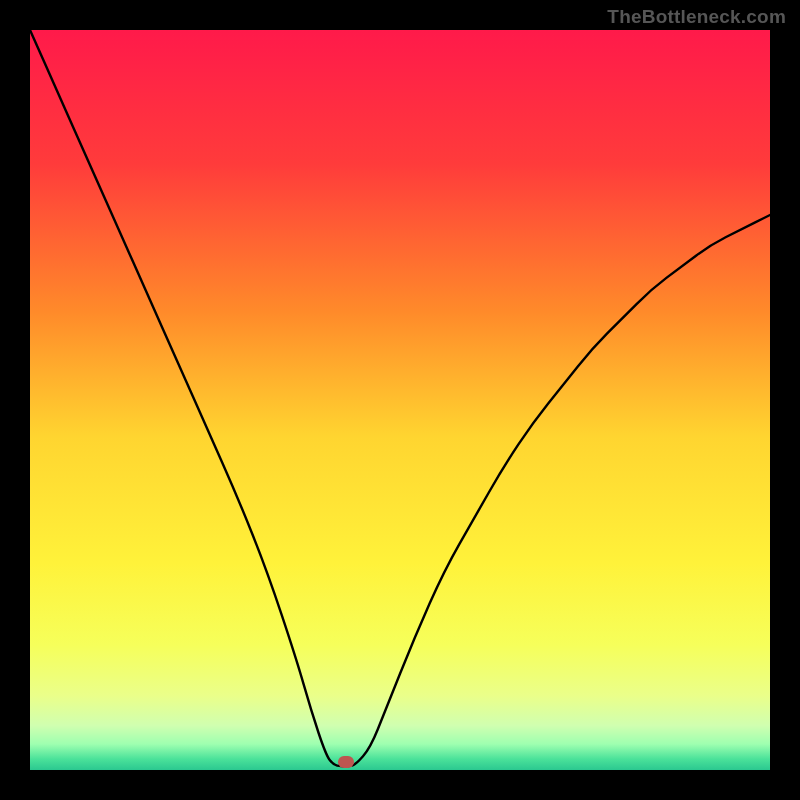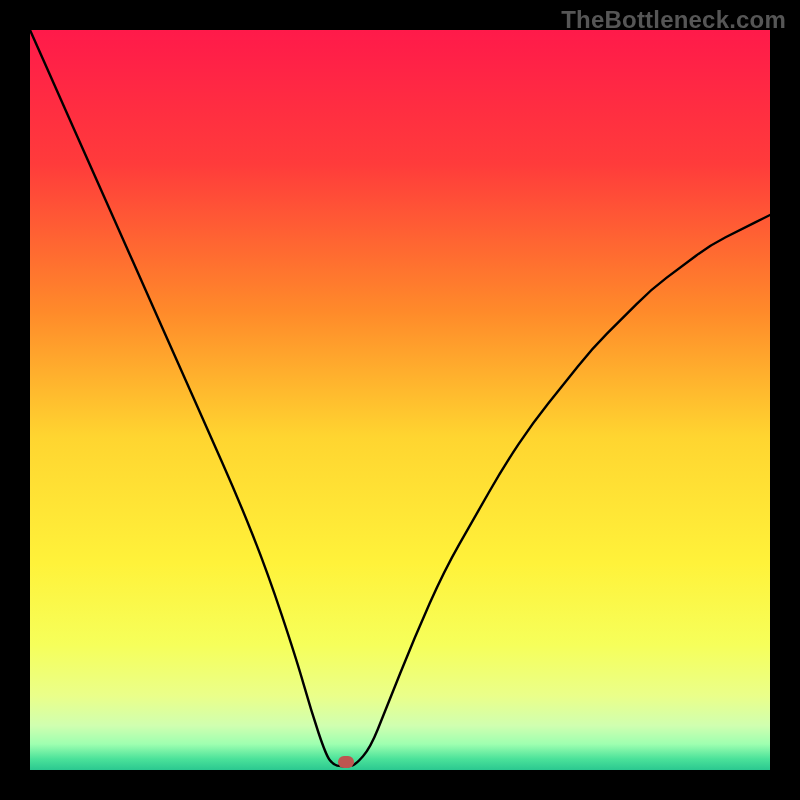--- a/index.html
+++ b/index.html
@@ -14,21 +14,21 @@
     position: relative;
     width: 800px;
     height: 800px;
     background: #000;
   }
   .watermark {
     position: absolute;
     top: 6px;
     right: 14px;
     font-family: Arial, Helvetica, sans-serif;
-    font-size: 24px;
+    font-size: 19px;
     font-weight: bold;
     color: #565656;
     letter-spacing: 0.2px;
     z-index: 4;
   }
   .plot-area {
     position: absolute;
     left: 30px;
     top: 30px;
     width: 740px;

